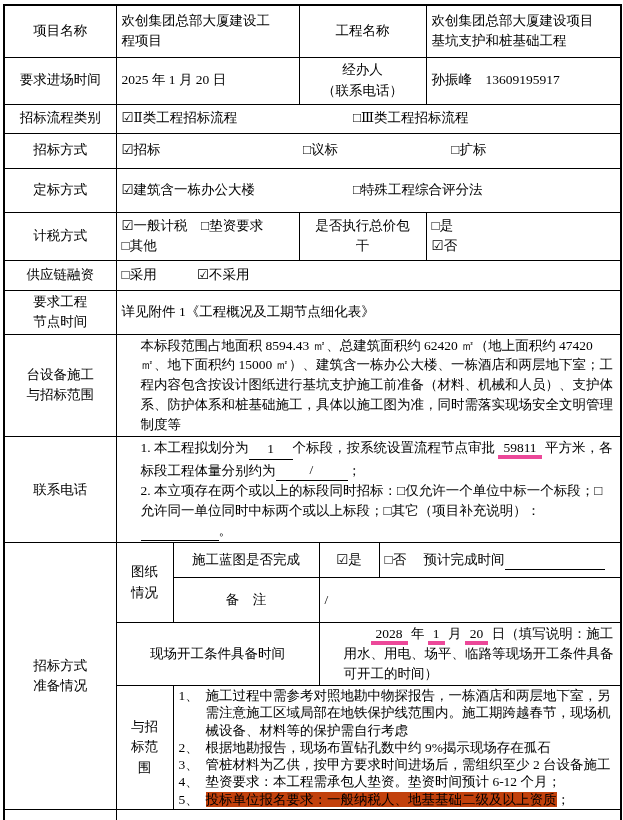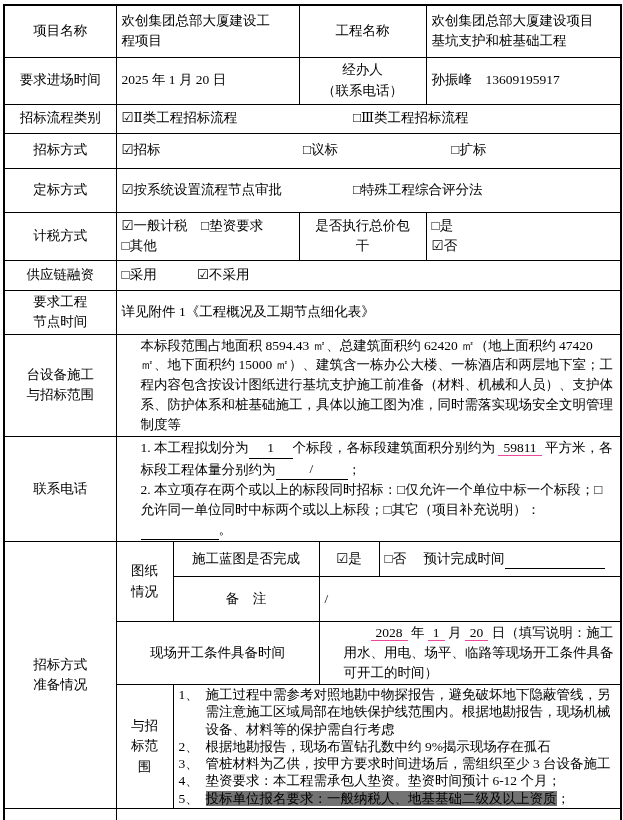--- a/index.html
+++ b/index.html
@@ -19,27 +19,27 @@
     border:1px solid #000;
     padding:1px 5px;
     vertical-align:middle;
     line-height:1.5;
     overflow:hidden;
     word-break:break-all;
   }
   td.lbl{text-align:center;padding:1px 14px;}
   td.val{text-align:left;}
   .opt{display:inline-block;vertical-align:top;}
-  .u{border-bottom:1px solid #ec4899;padding:0 5px;}
+  .u{border-bottom:4px solid #ec4899;padding:0 5px;}
   .blank{display:inline-block;border-bottom:1px solid #000;text-align:center;vertical-align:bottom;}
   .blank.w44{width:44px;}
   .blank.w72{width:72px;}
   .blank.w78{width:78px;}
   .blank.w100{width:100px;}
-  .hl{background:#737373;text-align:center;}
+  .hl{background:#c2410c;text-align:center;}
   .li{display:flex;align-items:flex-start;}
   .li .num{flex:0 0 27px;}
   .li .txt{flex:1;}
   .tight{line-height:1.28;}
   .para{line-height:1.48;padding-left:24px;}
 </style>
 </head>
 <body>
 
 <div class="page">
@@ -91,21 +91,21 @@
   <td class="val" colspan="6">
     <span class="opt" style="width:178px">☑招标</span>
     <span class="opt" style="width:145px">□议标</span>
     <span class="opt">□扩标</span>
   </td>
 </tr>
 
 <tr style="height:44px">
   <td class="lbl">定标方式</td>
   <td class="val" colspan="6">
-    <span class="opt" style="width:228px">☑按系统设置流程节点审批</span>
+    <span class="opt" style="width:228px">☑建筑含一栋办公大楼</span>
     <span class="opt">□特殊工程综合评分法</span>
   </td>
 </tr>
 
 <tr style="height:48px">
   <td class="lbl">计税方式</td>
   <td class="val" colspan="2">
     <div>☑一般计税　□垫资要求</div>
     <div>□其他</div>
   </td>
@@ -139,21 +139,21 @@
   <td class="lbl">
     <div>台设备施工</div>
     <div>与招标范围</div>
   </td>
   <td class="val para" colspan="6">本标段范围占地面积 8594.43 ㎡、总建筑面积约 62420 ㎡（地上面积约 47420 ㎡、地下面积约 15000 ㎡）、建筑含一栋办公大楼、一栋酒店和两层地下室；工程内容包含按设计图纸进行基坑支护施工前准备（材料、机械和人员）、支护体系、防护体系和桩基础施工，具体以施工图为准，同时需落实现场安全文明管理制度等</td>
 </tr>
 
 <tr style="height:74px">
   <td class="lbl">联系电话</td>
   <td class="val para" colspan="6">
-    <span>1. 本工程拟划分为</span><span class="blank w44">1</span><span>个标段，各标段建筑面积分别约为 </span><span class="u">59811</span><span> 平方米，各标段工程体量分别约为</span><span class="blank w72">/</span><span>；</span><br>
+    <span>1. 本工程拟划分为</span><span class="blank w44">1</span><span>个标段，按系统设置流程节点审批 </span><span class="u">59811</span><span> 平方米，各标段工程体量分别约为</span><span class="blank w72">/</span><span>；</span><br>
     <span>2. 本立项存在两个或以上的标段同时招标：□仅允许一个单位中标一个标段；□允许同一单位同时中标两个或以上标段；□其它（项目补充说明）：</span><span class="blank w78"></span><span>。</span>
   </td>
 </tr>
 
 <tr style="height:35px">
   <td class="lbl" rowspan="4">
     <div>招标方式</div>
     <div>准备情况</div>
   </td>
   <td class="lbl" rowspan="2">图纸情况</td>
@@ -175,29 +175,29 @@
   <td class="val para" colspan="3">
     <span>　　</span><span class="u">2028</span><span> 年 </span><span class="u">1</span><span> 月 </span><span class="u">20</span><span> 日（填写说明：施工用水、用电、场平、临路等现场开工条件具备可开工的时间）</span>
   </td>
 </tr>
 
 <tr style="height:120px">
   <td class="lbl">与招标范围</td>
   <td class="val tight" colspan="5">
     <div class="li">
       <span class="num">1、</span>
-      <span class="txt">施工过程中需参考对照地勘中物探报告，避免破坏地下隐蔽管线，另需注意施工区域局部在地铁保护线范围内。根据地勘报告，现场机械设备、材料等的保护需自行考虑</span>
+      <span class="txt">施工过程中需参考对照地勘中物探报告，一栋酒店和两层地下室，另需注意施工区域局部在地铁保护线范围内。施工期跨越春节，现场机械设备、材料等的保护需自行考虑</span>
     </div>
     <div class="li">
       <span class="num">2、</span>
       <span class="txt">根据地勘报告，现场布置钻孔数中约 9%揭示现场存在孤石</span>
     </div>
     <div class="li">
       <span class="num">3、</span>
-      <span class="txt">管桩材料为乙供，按甲方要求时间进场后，需组织至少 3 台设备施工</span>
+      <span class="txt">管桩材料为乙供，按甲方要求时间进场后，需组织至少 2 台设备施工</span>
     </div>
     <div class="li">
       <span class="num">4、</span>
       <span class="txt">垫资要求：本工程需承包人垫资。垫资时间预计 6-12 个月；</span>
     </div>
     <div class="li">
       <span class="num">5、</span>
       <span class="txt"><span class="hl">投标单位报名要求：一般纳税人、地基基础二级及以上资质</span><span>；</span></span>
     </div>
   </td>

